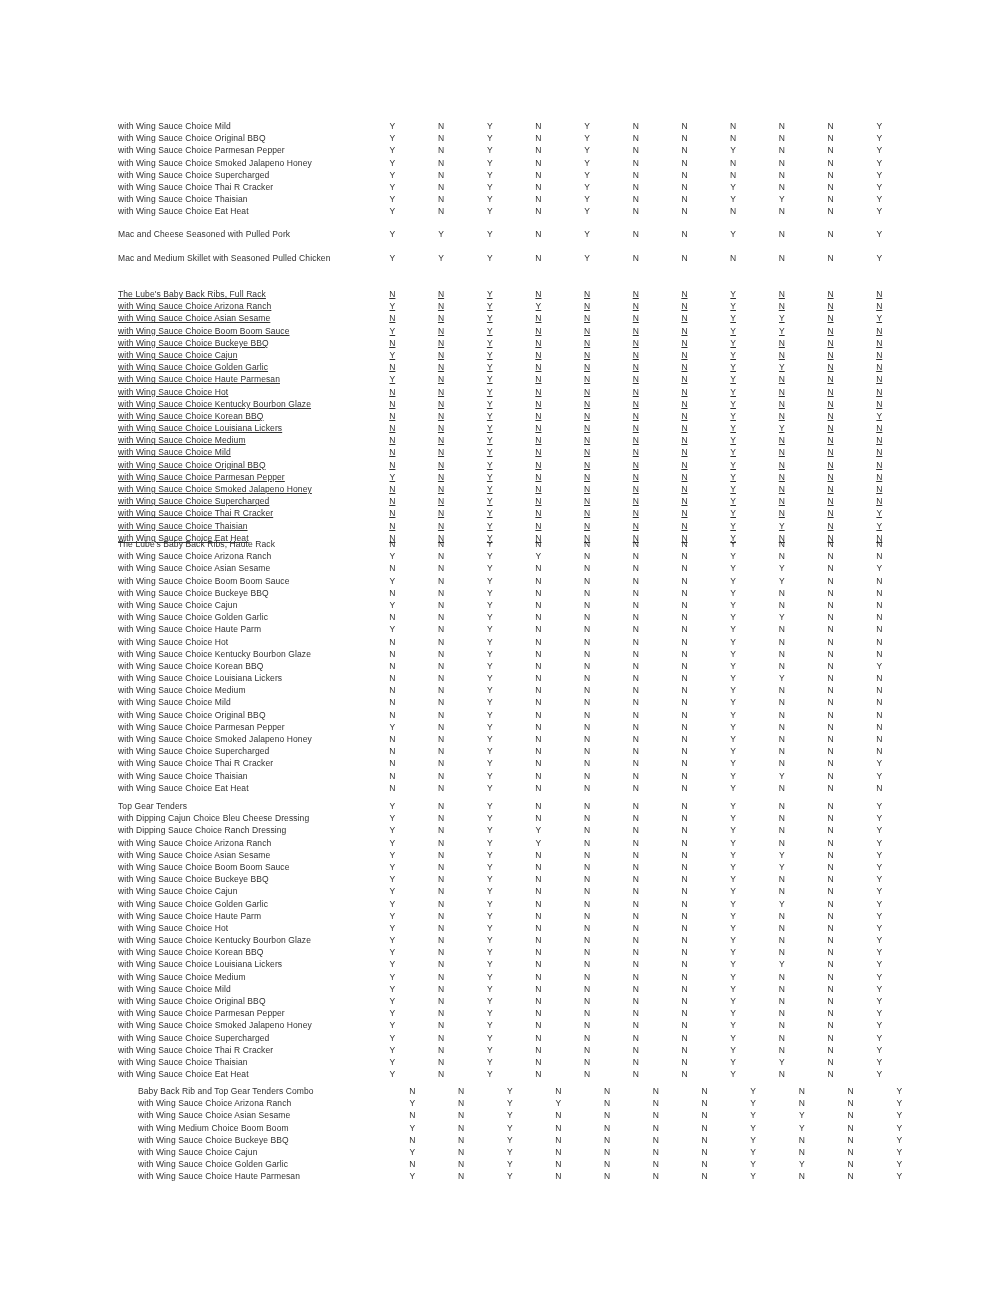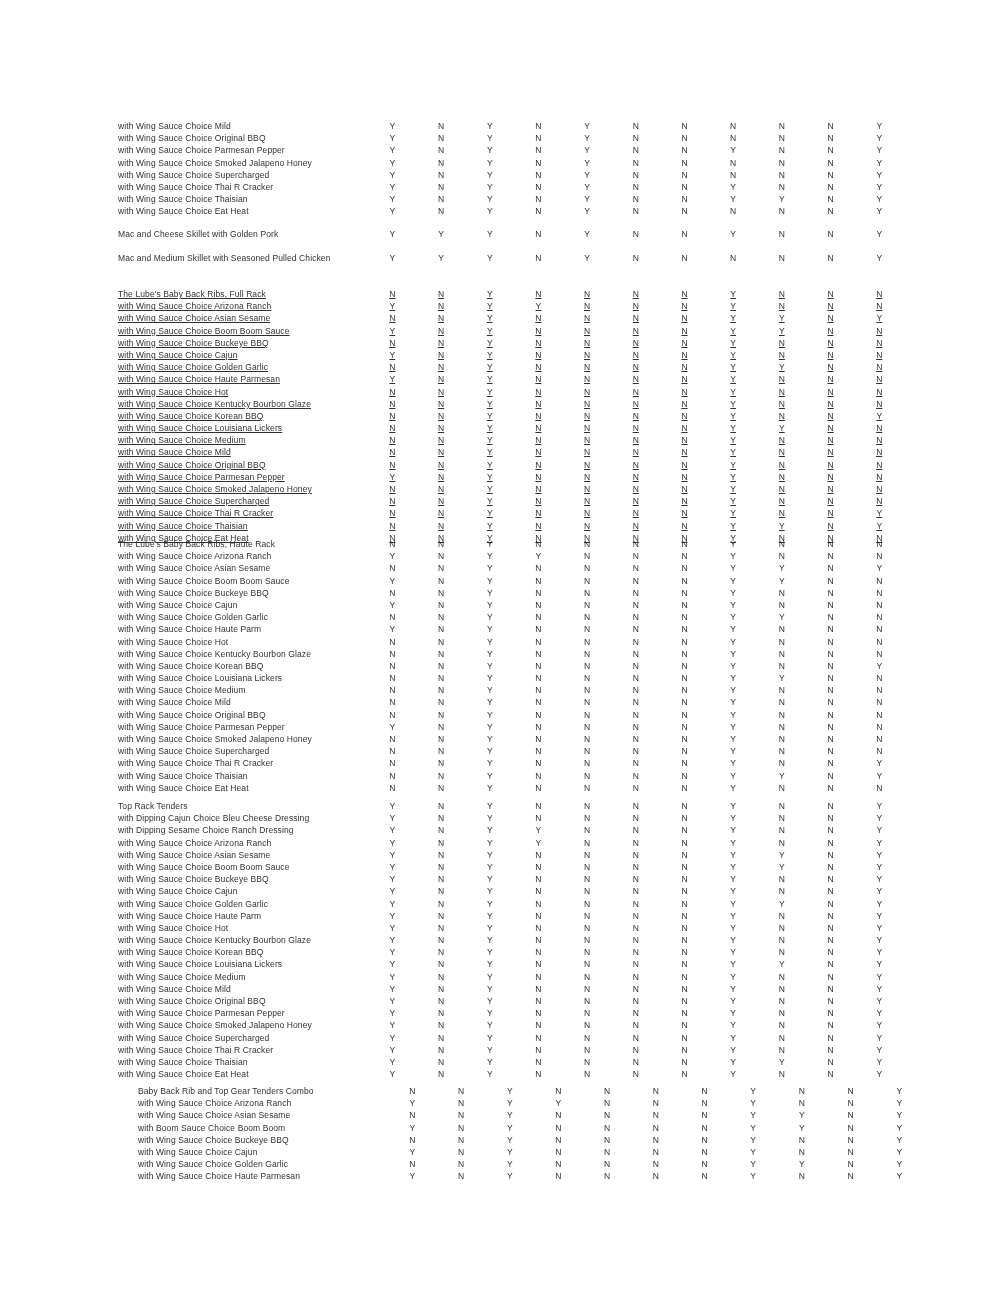--- a/index.html
+++ b/index.html
@@ -174,21 +174,21 @@
             <span class="cell">N</span>
             <span class="cell">N</span>
             <span class="cell">N</span>
             <span class="cell">N</span>
             <span class="cell">Y</span>
           </span>
         </div>
       </div>
       <div class="group" style="top: 228px;">
         <div class="row">
-          <span class="label">Mac and Cheese Skillet with Golden Pork</span>
+          <span class="label">Mac and Cheese Seasoned with Pulled Pork</span>
           <span class="cells">
             <span class="cell">Y</span>
             <span class="cell">Y</span>
             <span class="cell">Y</span>
             <span class="cell">N</span>
             <span class="cell">Y</span>
             <span class="cell">N</span>
             <span class="cell">N</span>
             <span class="cell">Y</span>
             <span class="cell">N</span>
@@ -886,21 +886,21 @@
             <span class="cell">N</span>
             <span class="cell">Y</span>
             <span class="cell">N</span>
             <span class="cell">N</span>
             <span class="cell">N</span>
           </span>
         </div>
       </div>
       <div class="group" style="top: 800px;">
         <div class="row">
-          <span class="label">Top Rack Tenders</span>
+          <span class="label">Top Gear Tenders</span>
           <span class="cells">
             <span class="cell">Y</span>
             <span class="cell">N</span>
             <span class="cell">Y</span>
             <span class="cell">N</span>
             <span class="cell">N</span>
             <span class="cell">N</span>
             <span class="cell">N</span>
             <span class="cell">Y</span>
             <span class="cell">N</span>
@@ -918,21 +918,21 @@
             <span class="cell">N</span>
             <span class="cell">N</span>
             <span class="cell">N</span>
             <span class="cell">Y</span>
             <span class="cell">N</span>
             <span class="cell">N</span>
             <span class="cell">Y</span>
           </span>
         </div>
         <div class="row">
-          <span class="label">with Dipping Sesame Choice Ranch Dressing</span>
+          <span class="label">with Dipping Sauce Choice Ranch Dressing</span>
           <span class="cells">
             <span class="cell">Y</span>
             <span class="cell">N</span>
             <span class="cell">Y</span>
             <span class="cell">Y</span>
             <span class="cell">N</span>
             <span class="cell">N</span>
             <span class="cell">N</span>
             <span class="cell">Y</span>
             <span class="cell">N</span>
@@ -1304,21 +1304,21 @@
             <span class="cell">N</span>
             <span class="cell">N</span>
             <span class="cell">N</span>
             <span class="cell">Y</span>
             <span class="cell">Y</span>
             <span class="cell">N</span>
             <span class="cell">Y</span>
           </span>
         </div>
         <div class="row">
-          <span class="label">with Boom Sauce Choice Boom Boom</span>
+          <span class="label">with Wing Medium Choice Boom Boom</span>
           <span class="cells">
             <span class="cell">Y</span>
             <span class="cell">N</span>
             <span class="cell">Y</span>
             <span class="cell">N</span>
             <span class="cell">N</span>
             <span class="cell">N</span>
             <span class="cell">N</span>
             <span class="cell">Y</span>
             <span class="cell">Y</span>

